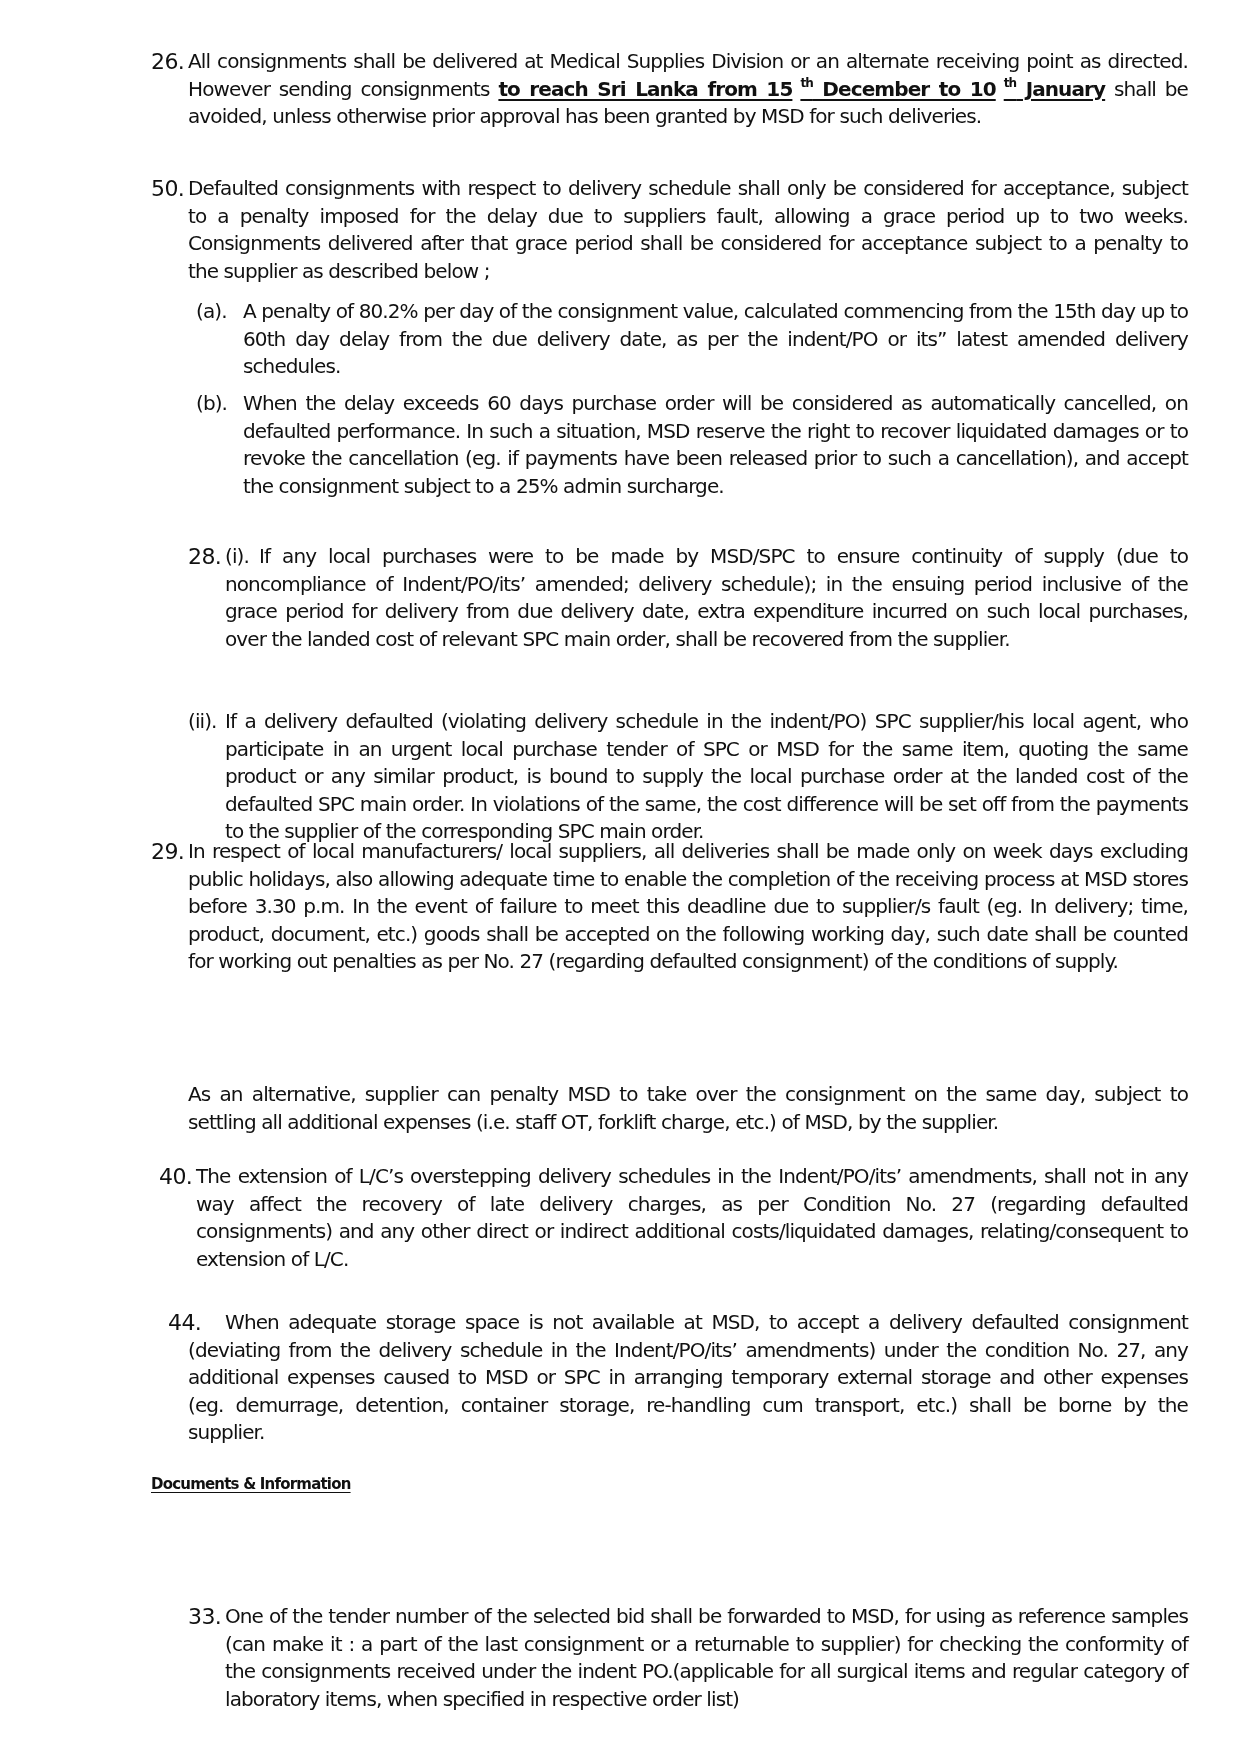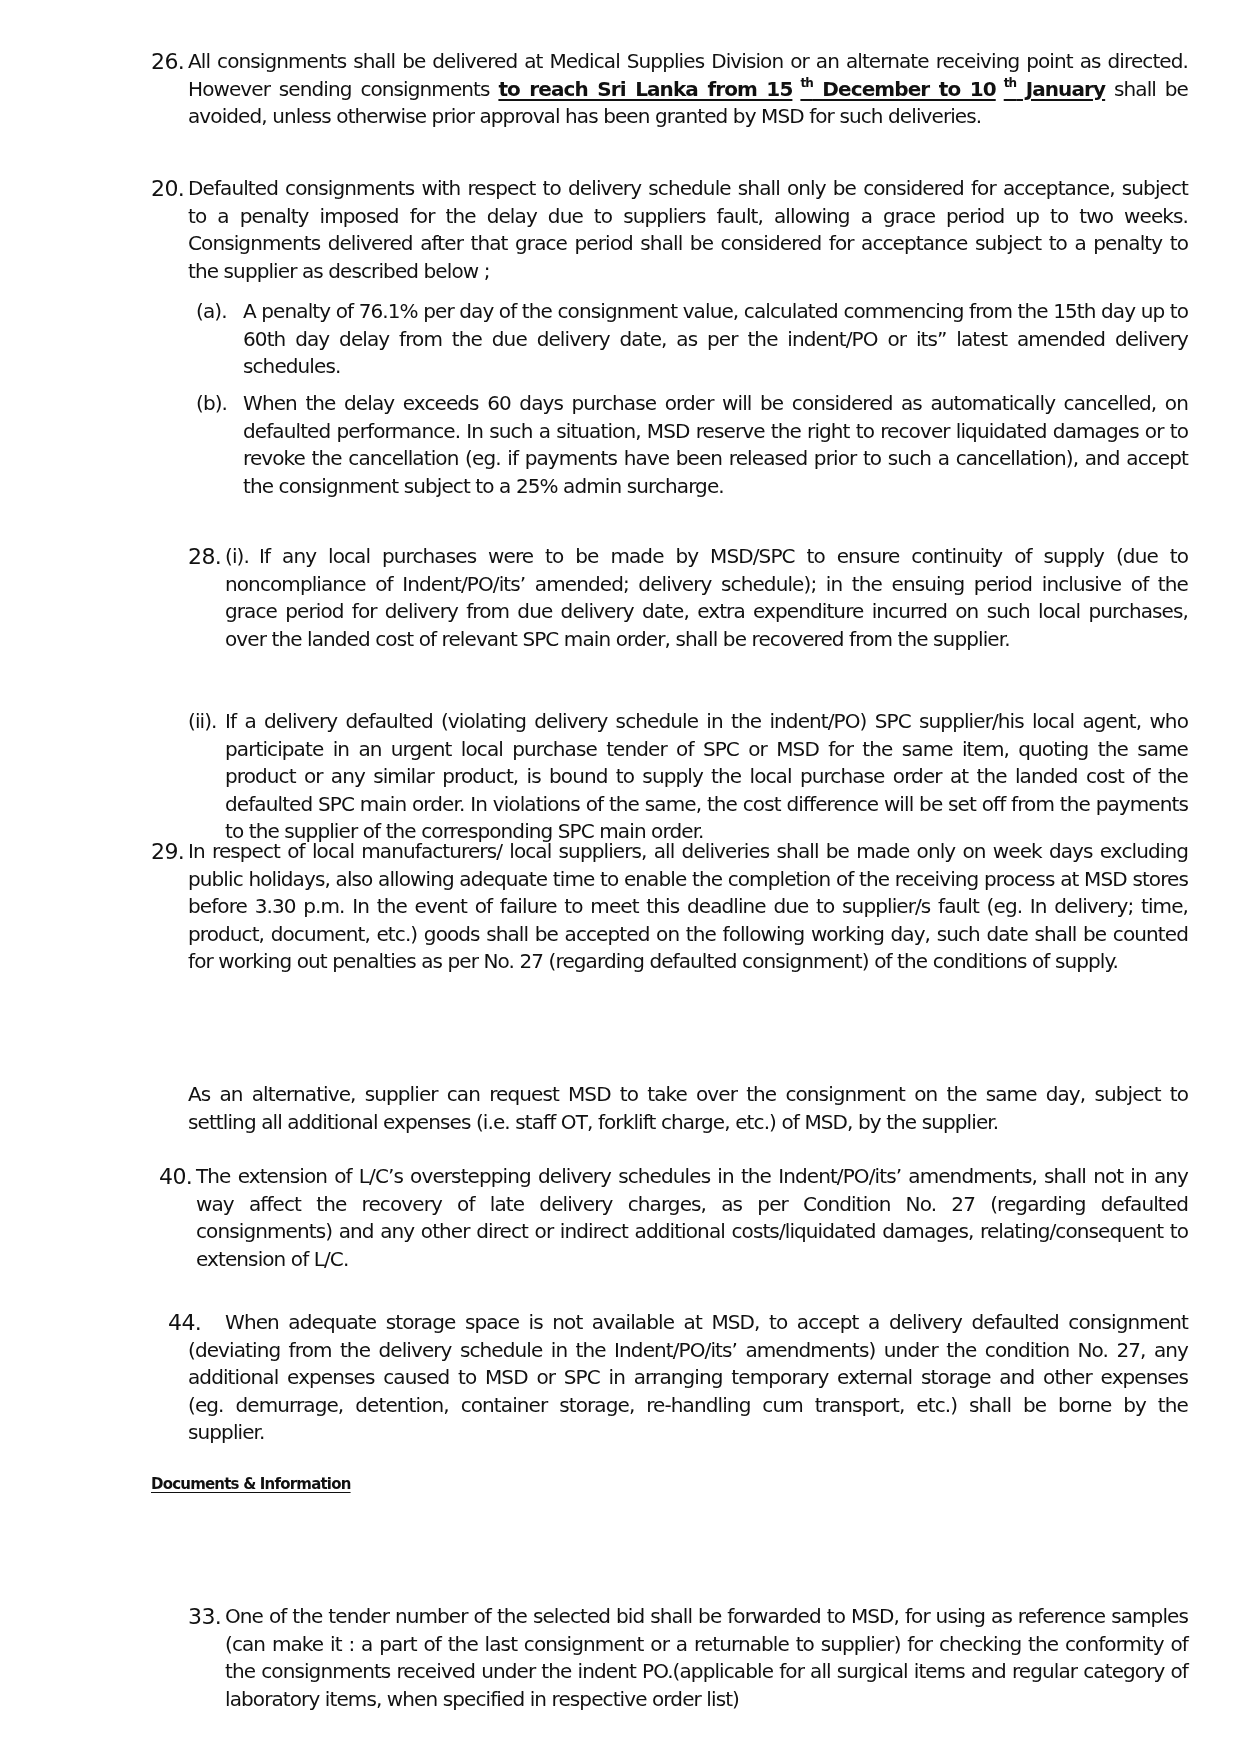--- a/index.html
+++ b/index.html
@@ -73,27 +73,27 @@
 <body>
 
 <div class="page">
 
   <div class="clause" style="left:188px; top:48px; width:1000px;">
     <span class="num" style="left:-37px;">26.</span>
     <span class="body"><span>All consignments shall be delivered at Medical Supplies Division or an alternate receiving point as directed. However sending consignments </span><span class="u-bold"><span>to reach Sri Lanka from 15</span><sup>th</sup><span> December to 10</span><sup>th</sup><span> January</span></span><span> shall be avoided, unless otherwise prior approval has been granted by MSD for such deliveries.</span></span>
   </div>
 
   <div class="clause" style="left:188px; top:175px; width:1000px;">
-    <span class="num" style="left:-37px;">20.</span>
+    <span class="num" style="left:-37px;">50.</span>
     <span class="body">Defaulted consignments with respect to delivery schedule shall only be considered for acceptance, subject to a penalty imposed for the delay due to suppliers fault, allowing a grace period up to two weeks. Consignments delivered after that grace period shall be considered for acceptance subject to a penalty to the supplier as described below ;</span>
   </div>
 
   <div class="sub" style="left:243px; top:298px; width:945px;">
     <span style="position:absolute; left:-47px; top:0;">(a).</span>
-    <span style="display:block; text-indent:0;">A penalty of 76.1% per day of the consignment value, calculated commencing from the 15th day up to 60th day delay from the due delivery date, as per the indent/PO or its” latest amended delivery schedules.</span>
+    <span style="display:block; text-indent:0;">A penalty of 80.2% per day of the consignment value, calculated commencing from the 15th day up to 60th day delay from the due delivery date, as per the indent/PO or its” latest amended delivery schedules.</span>
   </div>
 
   <div class="sub" style="left:243px; top:390px; width:945px;">
     <span style="position:absolute; left:-47px; top:0;">(b).</span>
     <span style="display:block;">When the delay exceeds 60 days purchase order will be considered as automatically cancelled, on defaulted performance. In such a situation, MSD reserve the right to recover liquidated damages or to revoke the cancellation (eg. if payments have been released prior to such a cancellation), and accept the consignment subject to a 25% admin surcharge.</span>
   </div>
 
   <div class="clause" style="left:225px; top:543px; width:963px;">
     <span class="num" style="left:-37px;">28.</span>
     <span style="position:absolute; left:0; top:0;">(i).</span>
@@ -104,21 +104,21 @@
     <span style="position:absolute; left:-37px; top:0;">(ii).</span>
     <span style="display:block;">If a delivery defaulted (violating delivery schedule in the indent/PO) SPC supplier/his local agent, who participate in an urgent local purchase tender of SPC or MSD for the same item, quoting the same product or any similar product, is bound to supply the local purchase order at the landed cost of the defaulted SPC main order. In violations of the same, the cost difference will be set off from the payments to the supplier of the corresponding SPC main order.</span>
   </div>
 
   <div class="clause" style="left:188px; top:838px; width:1000px;">
     <span class="num" style="left:-37px;">29.</span>
     <span class="body">In respect of local manufacturers/ local suppliers, all deliveries shall be made only on week days excluding public holidays, also allowing adequate time to enable the completion of the receiving process at MSD stores before 3.30 p.m. In the event of failure to meet this deadline due to supplier/s fault (eg. In delivery; time, product, document, etc.) goods shall be accepted on the following working day, such date shall be counted for working out penalties as per No. 27 (regarding defaulted consignment) of the conditions of supply.</span>
   </div>
 
   <div class="sub" style="left:188px; top:1081px; width:1000px;">
-    <span style="display:block;">As an alternative, supplier can request MSD to take over the consignment on the same day, subject to settling all additional  expenses (i.e. staff OT, forklift charge, etc.) of MSD, by the supplier.</span>
+    <span style="display:block;">As an alternative, supplier can penalty MSD to take over the consignment on the same day, subject to settling all additional  expenses (i.e. staff OT, forklift charge, etc.) of MSD, by the supplier.</span>
   </div>
 
   <div class="clause" style="left:196px; top:1163px; width:992px;">
     <span class="num" style="left:-37px;">40.</span>
     <span class="body">The extension of L/C’s overstepping delivery schedules in the Indent/PO/its’ amendments, shall not in any way affect the recovery of late delivery charges, as per Condition No. 27 (regarding defaulted consignments) and any other direct or indirect additional costs/liquidated damages, relating/consequent to extension of L/C.</span>
   </div>
 
   <div class="clause" style="left:188px; top:1309px; width:1000px;">
     <span class="num" style="left:-20px;">44.</span>
     <span class="body" style="text-indent:37px; word-spacing:2px;">When adequate storage space is not available at MSD, to accept a delivery defaulted consignment (deviating from the delivery schedule in the Indent/PO/its’ amendments) under the condition No. 27, any additional expenses caused to MSD or SPC in arranging temporary external storage and other expenses (eg. demurrage, detention, container storage, re-handling cum transport, etc.) shall be borne by the supplier.</span>

